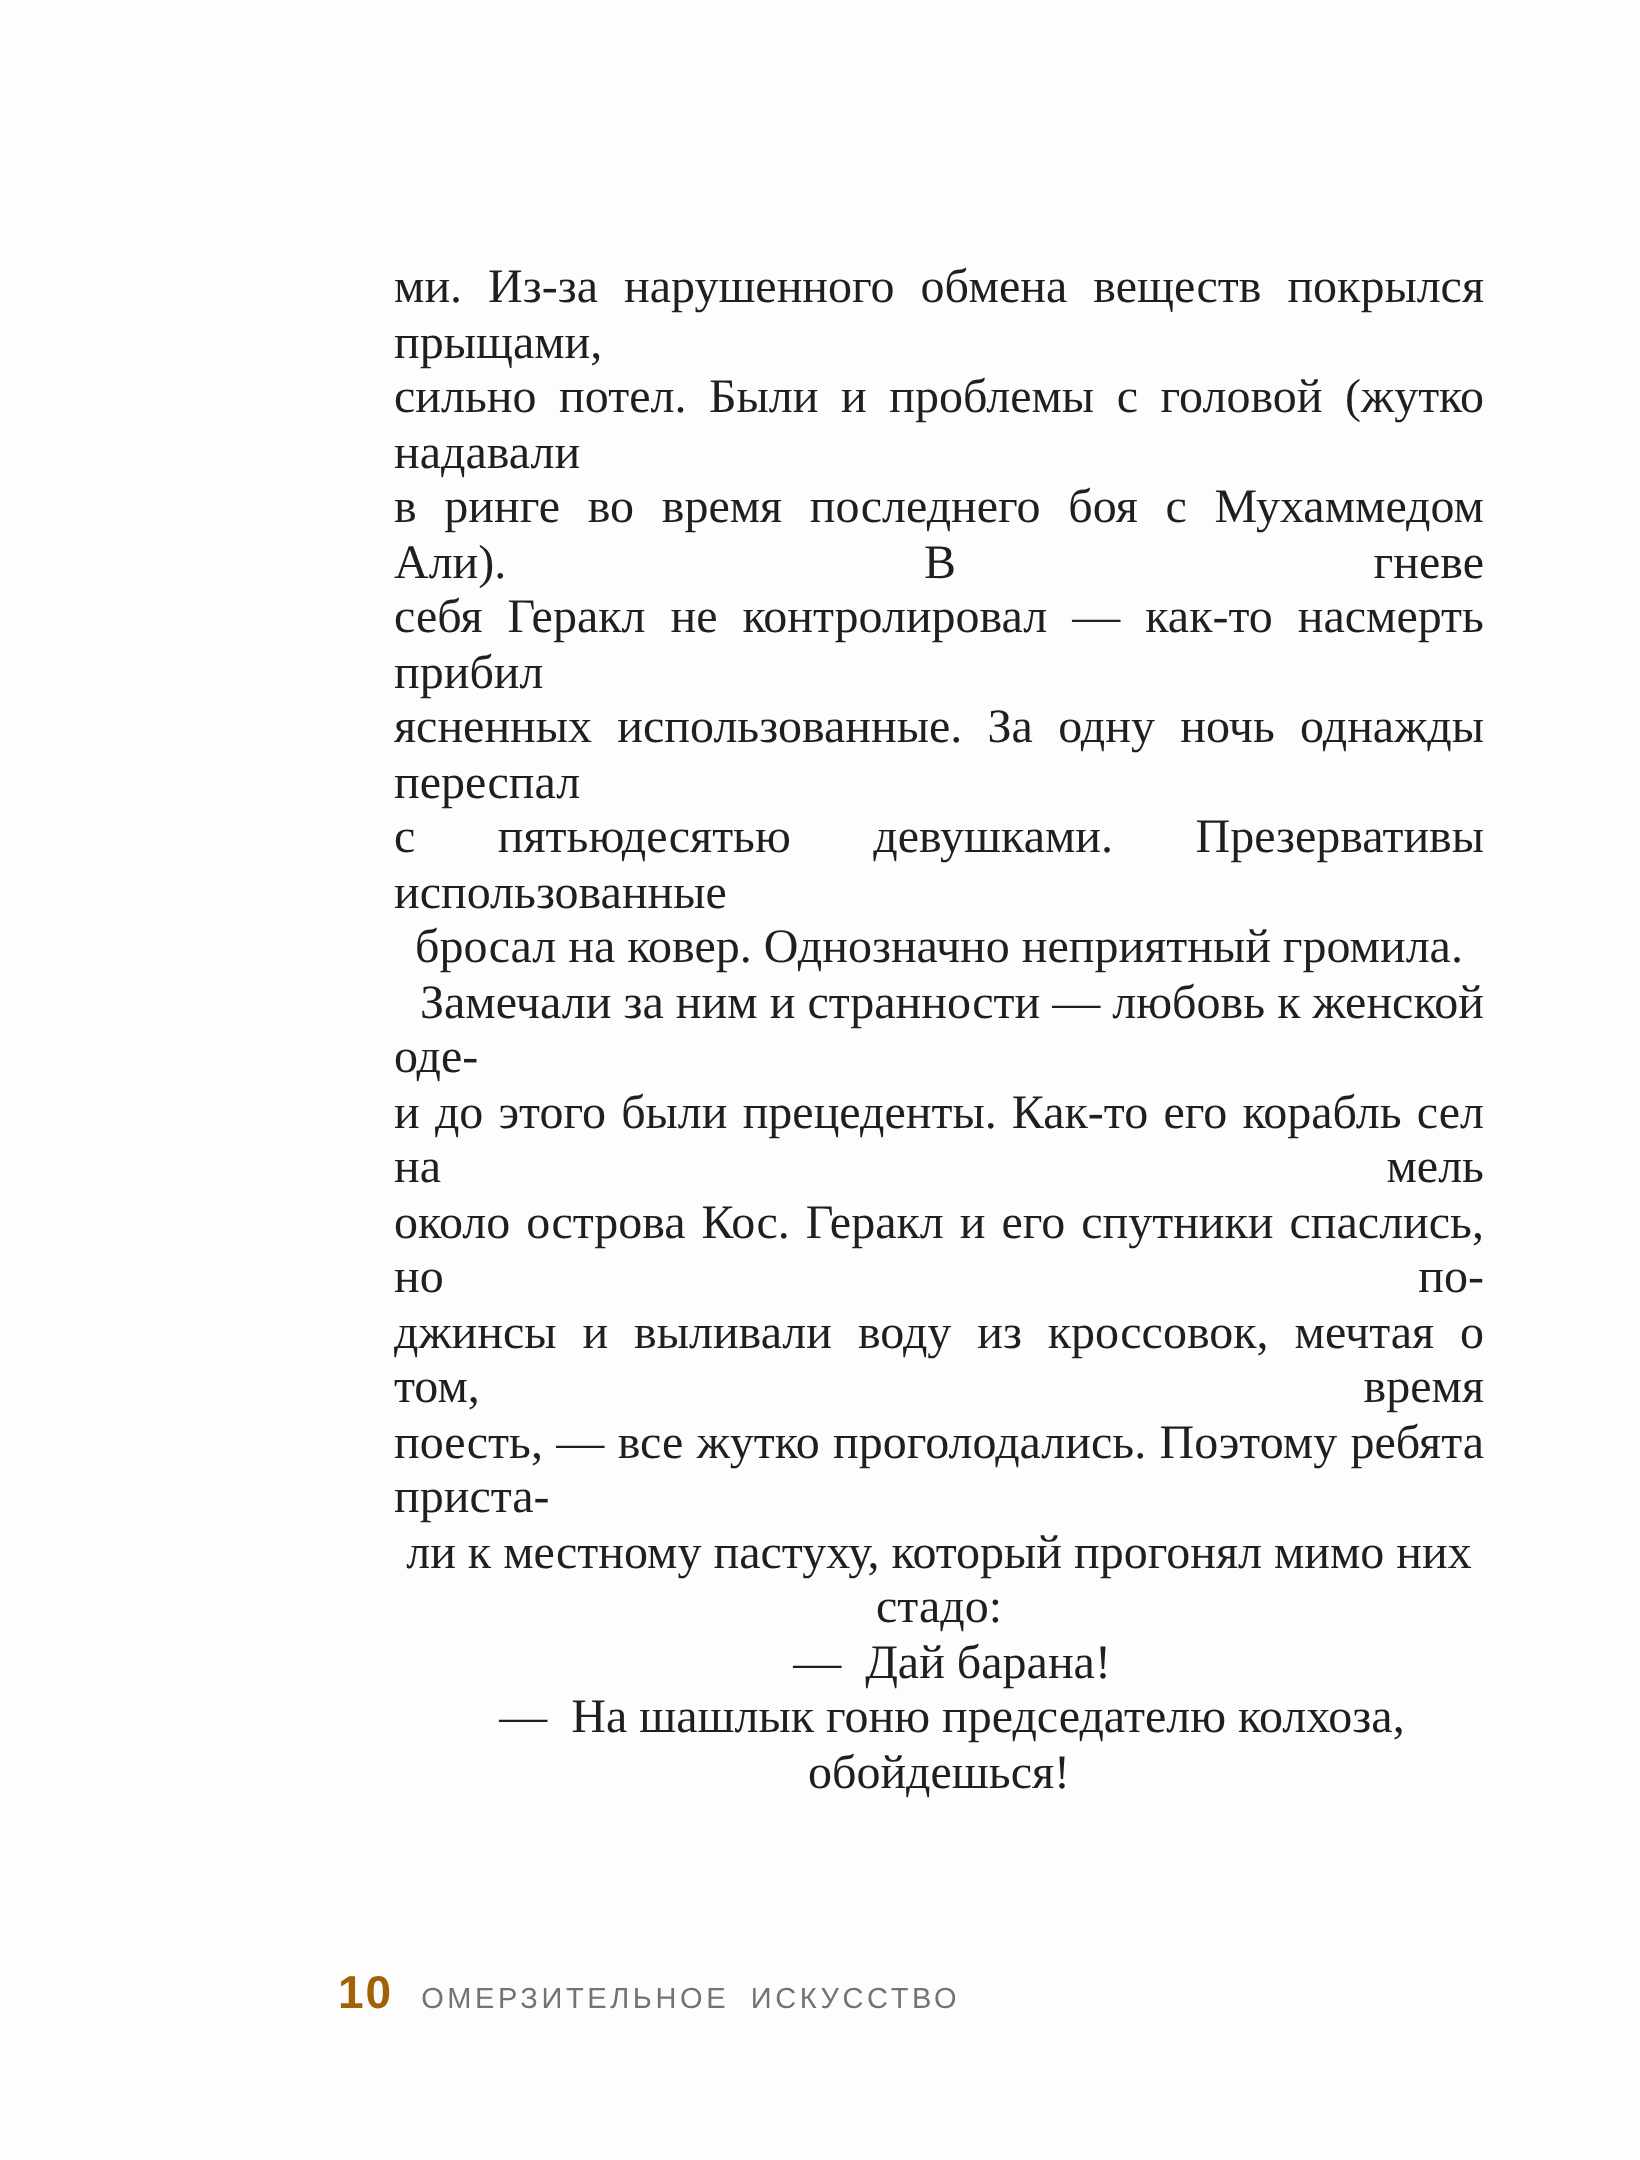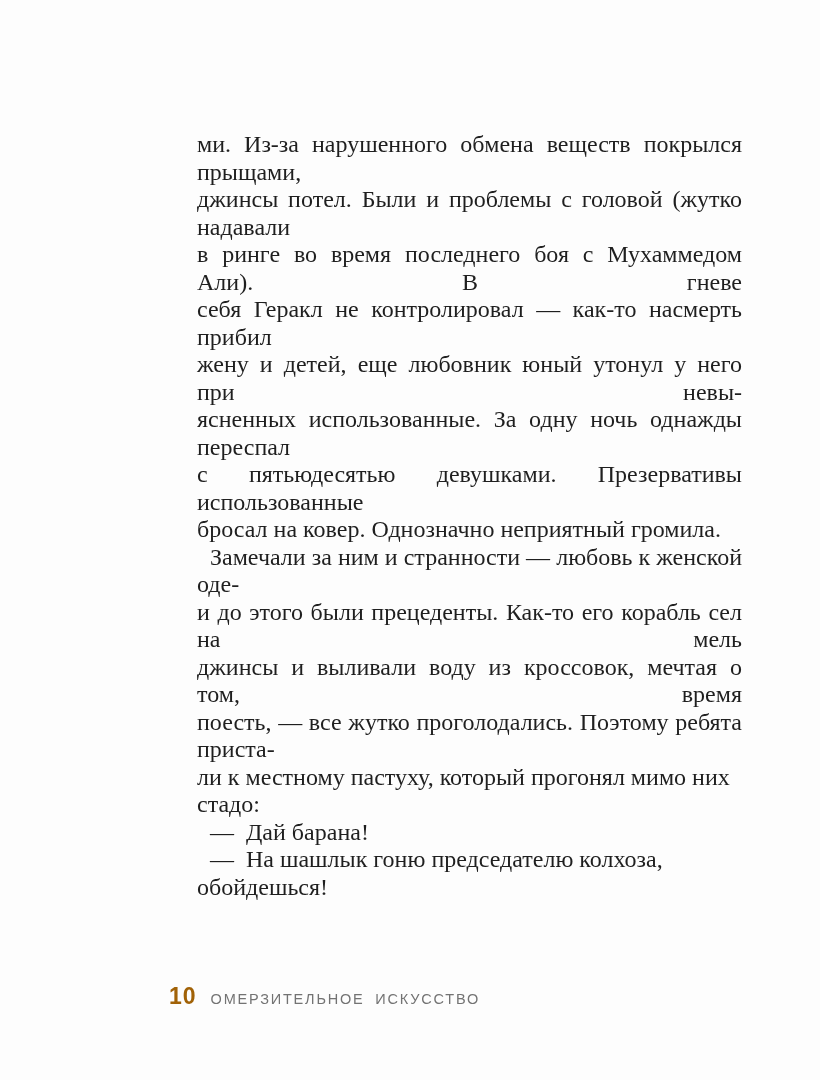--- a/index.html
+++ b/index.html
@@ -23,20 +23,21 @@
     left: 197px;
     top: 131px;
     width: 545px;
     font-family: "Liberation Serif", "DejaVu Serif", serif;
     font-size: 24px;
     line-height: 27.5px;
     color: #1f1f1f;
   }
   .text-line {
     min-height: 27.5px;
+    text-align: center;
   }
   .text-line.justify {
     text-align: justify;
     text-align-last: justify;
   }
   .text-line.indent {
     text-indent: 13px;
   }
   .footer {
     position: absolute;
@@ -63,29 +64,29 @@
   }
 </style>
 </head>
 <body>
 
 <div class="page">
 
   <main class="text-block">
 
   <div class="text-line justify">ми. Из-за нарушенного обмена веществ покрылся прыщами,</div>
-      <div class="text-line justify">джинсы потел. Были и проблемы с головой (жутко надавали</div>
+      <div class="text-line justify">сильно потел. Были и проблемы с головой (жутко надавали</div>
       <div class="text-line justify">в ринге во время последнего боя с Мухаммедом Али). В гневе</div>
       <div class="text-line justify">себя Геракл не контролировал — как-то насмерть прибил</div>
-      <div class="text-line justify">жену и детей, еще любовник юный утонул у него при невы-</div>
       <div class="text-line justify">ясненных использованные. За одну ночь однажды переспал</div>
       <div class="text-line justify">с пятьюдесятью девушками. Презервативы использованные</div>
       <div class="text-line">бросал на ковер. Однозначно неприятный громила.</div>
       <div class="text-line justify indent">Замечали за ним и странности — любовь к женской оде-</div>
       <div class="text-line justify">и до этого были прецеденты. Как-то его корабль сел на мель</div>
+      <div class="text-line justify">около острова Кос. Геракл и его спутники спаслись, но по-</div>
       <div class="text-line justify">джинсы и выливали воду из кроссовок, мечтая о том, время</div>
       <div class="text-line justify">поесть, — все жутко проголодались. Поэтому ребята приста-</div>
       <div class="text-line">ли к местному пастуху, который прогонял мимо них стадо:</div>
       <div class="text-line indent">— Дай барана!</div>
       <div class="text-line indent">— На шашлык гоню председателю колхоза, обойдешься!</div>
     </main>
 
   <footer class="footer">
     <span class="page-number">10</span>
     <span class="running-title">ОМЕРЗИТЕЛЬНОЕ ИСКУССТВО</span>

